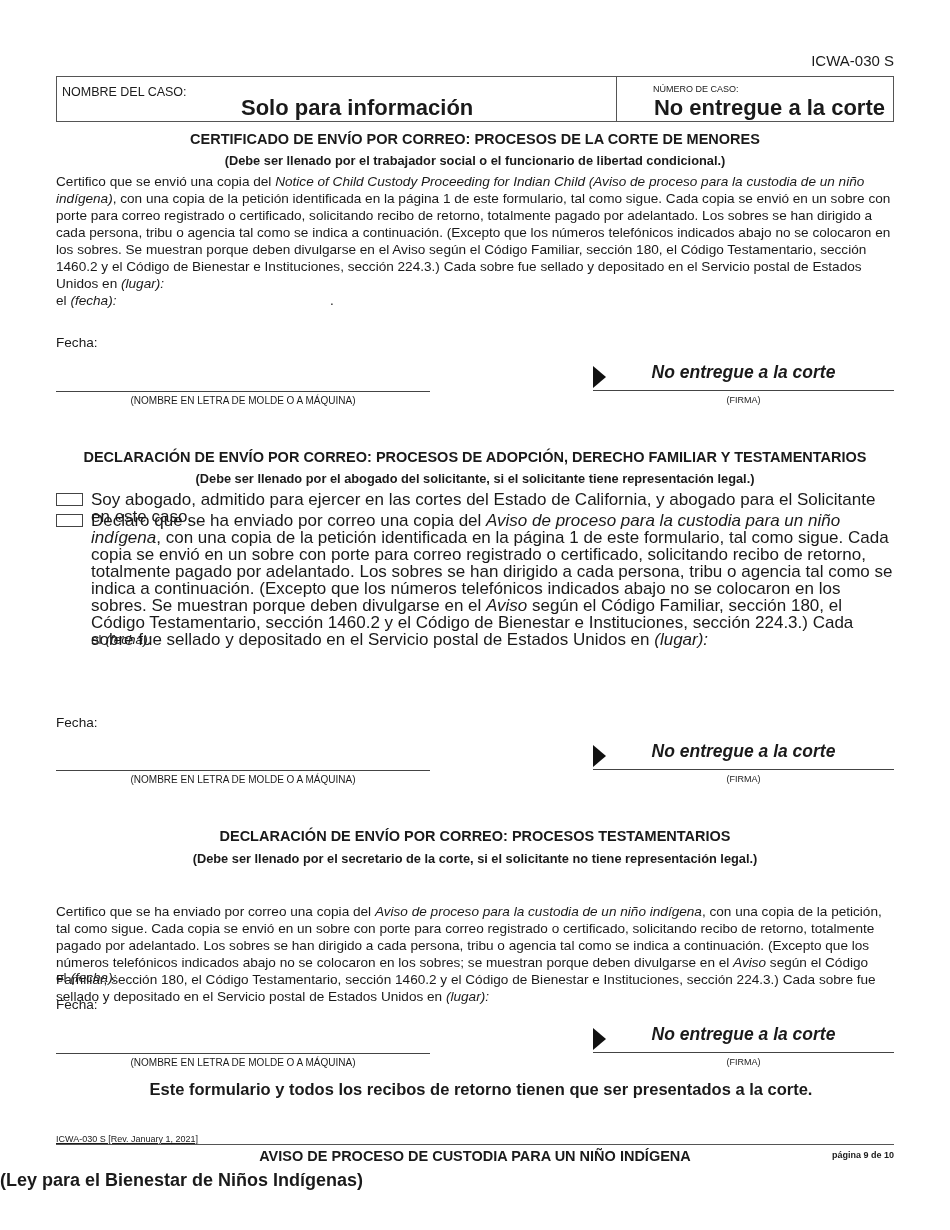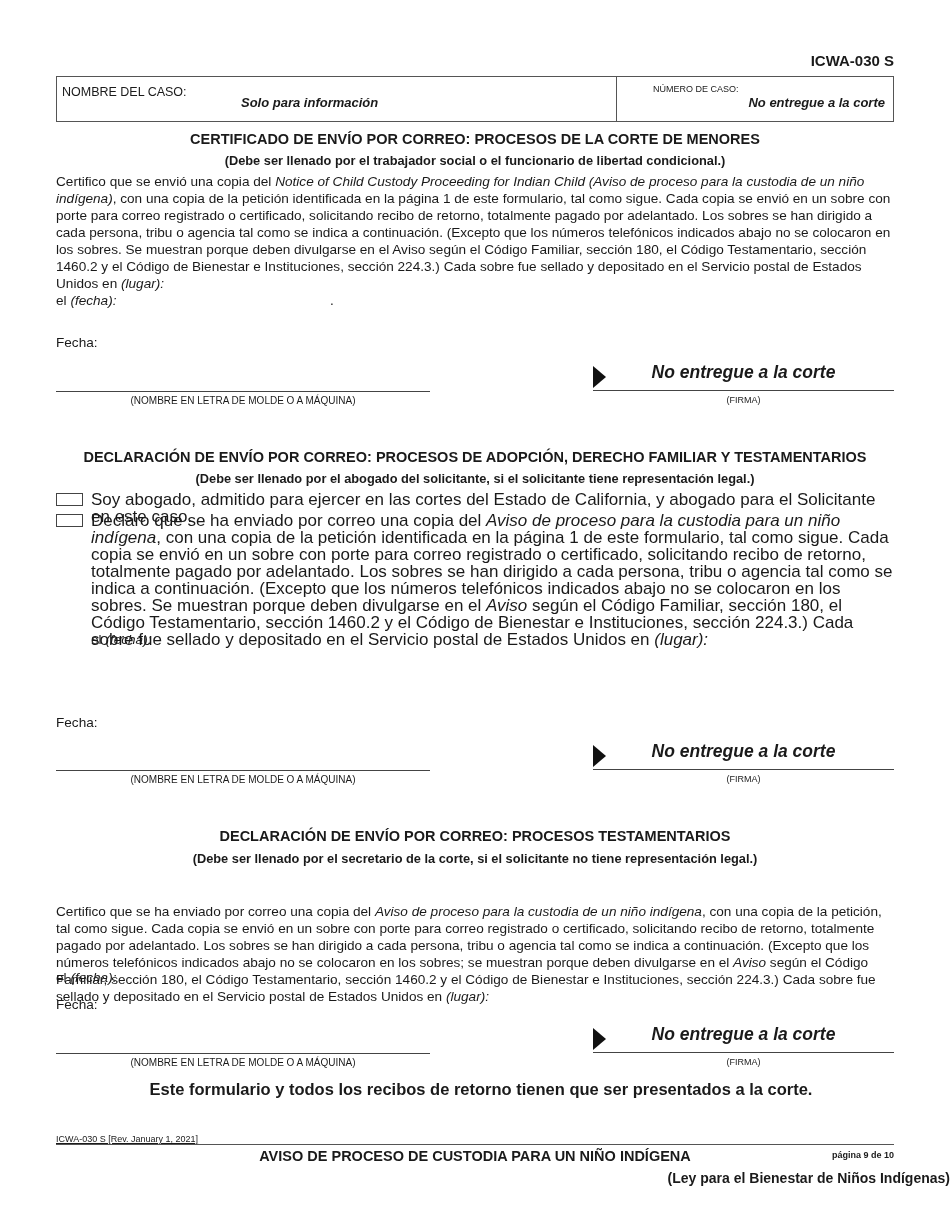--- a/index.html
+++ b/index.html
@@ -1,46 +1,46 @@
 <!DOCTYPE html>
 <html><head>
 <meta charset="utf-8">
 <style>
   html, body { margin: 0; padding: 0; background: #ffffff; }
   body { width: 950px; height: 1230px; position: relative; overflow: hidden;
          font-family: "Liberation Sans", sans-serif; color: #1a1a1a; }
   .abs { position: absolute; }
-  .form-id { right: 56px; top: 52px; font-size: 15px; font-weight: bold; }
+  .form-id { right: 56px; top: 52px; font-size: 15px; font-weight: normal; }
   .caption-box { left: 56px; top: 76px; width: 838px; height: 46px;
                  border: 1px solid #555; box-sizing: border-box; }
   .caption-left { position: absolute; left: 0; top: 0; width: 559px; height: 44px;
                   border-right: 1px solid #555; }
   .caption-right { position: absolute; left: 592px; top: 0; right: 0; height: 44px; }
   .lbl-small { position: absolute; left: 5px; top: 8px; font-size: 12.5px; }
   .lbl-tiny { position: absolute; left: 4px; top: 7px; font-size: 9px; }
-  .val-italic { position: absolute; font-size: 13px; font-weight: bold; font-style: italic; }
+  .val-italic { position: absolute; font-size: 22px; font-weight: bold; }
   .heading { left: 0; width: 950px; text-align: center; font-weight: bold; font-size: 14.5px; }
   .subheading { left: 0; width: 950px; text-align: center; font-weight: bold; font-size: 12.8px; }
   .para { left: 56px; width: 840px; font-size: 13.6px; line-height: 17px; }
   .para2 { left: 91px; width: 805px; font-size: 17px; line-height: 17px; }
   .label { font-size: 13.6px; }
   .name-line { left: 56px; width: 374px; border-top: 1px solid #444; }
   .name-caption { left: 56px; width: 374px; text-align: center; font-size: 10px; }
   .sig-line { left: 593px; width: 301px; border-top: 1px solid #444; }
   .sig-caption { left: 593px; width: 301px; text-align: center; font-size: 9px; }
   .sig-text { left: 593px; width: 301px; text-align: center; font-size: 17.5px;
               font-weight: bold; font-style: italic; }
   .arrow { width: 0; height: 0; border-top: 11px solid transparent;
            border-bottom: 11px solid transparent; border-left: 13px solid #111; }
   .checkbox { width: 27px; height: 13px; border: 1px solid #444; box-sizing: border-box;
               background: #fff; cursor: pointer; }
   .footer-rule { left: 56px; width: 838px; border-top: 1px solid #555; }
   .footer-left { left: 56px; font-size: 9px; text-decoration: underline; }
   .footer-title { left: 0; width: 950px; text-align: center; font-weight: bold; font-size: 14.5px; }
-  .footer-sub { left: 0; width: 950px; text-align: right; font-weight: bold; font-size: 14px; }
+  .footer-sub { left: 0; width: 950px; text-align: left; font-weight: bold; font-size: 18px; }
   .footer-page { right: 56px; font-size: 9px; font-weight: bold; margin-left: 23px; }
   .final-note { left: 0; width: 950px; text-align: center; font-weight: bold; font-size: 16.5px; }
   i { font-style: italic; }
 </style>
 </head>
 <body>
 
 <div class="abs form-id">ICWA-030 S</div>
 
 <div class="abs caption-box">

